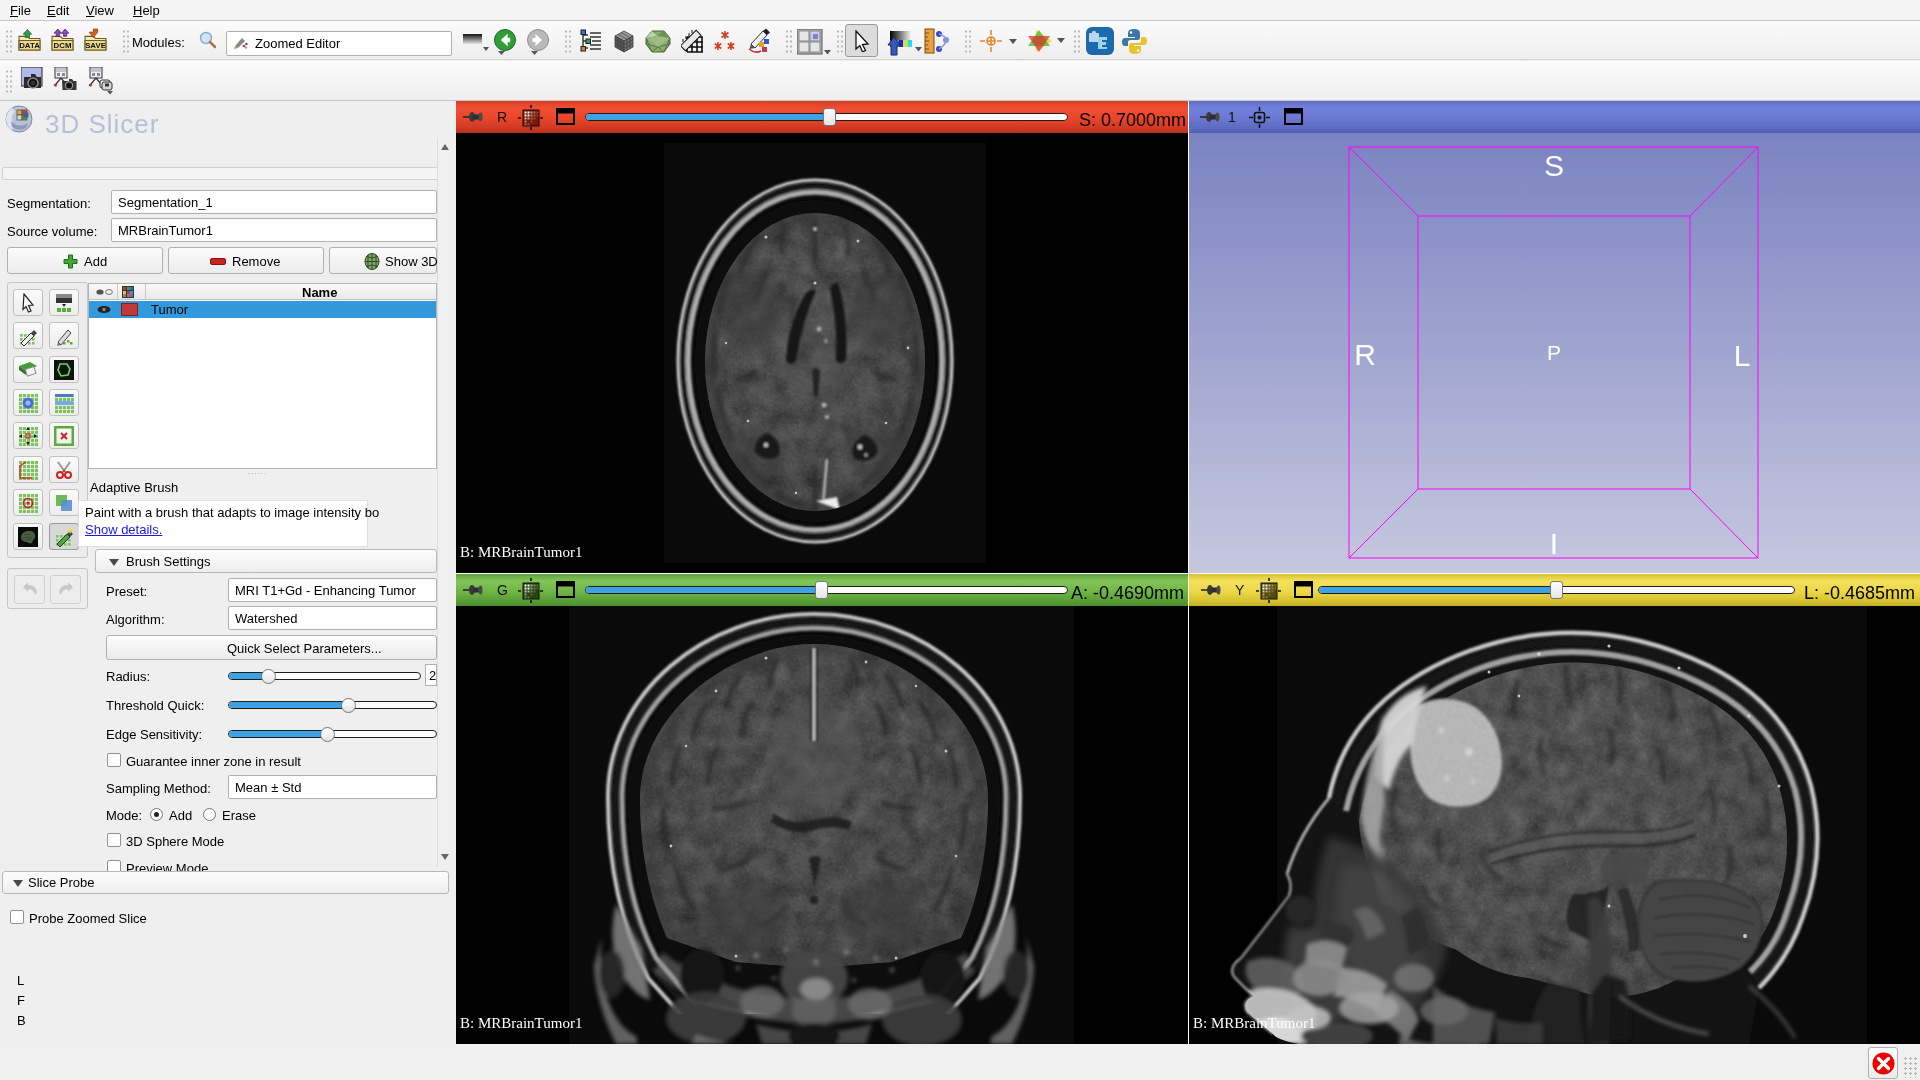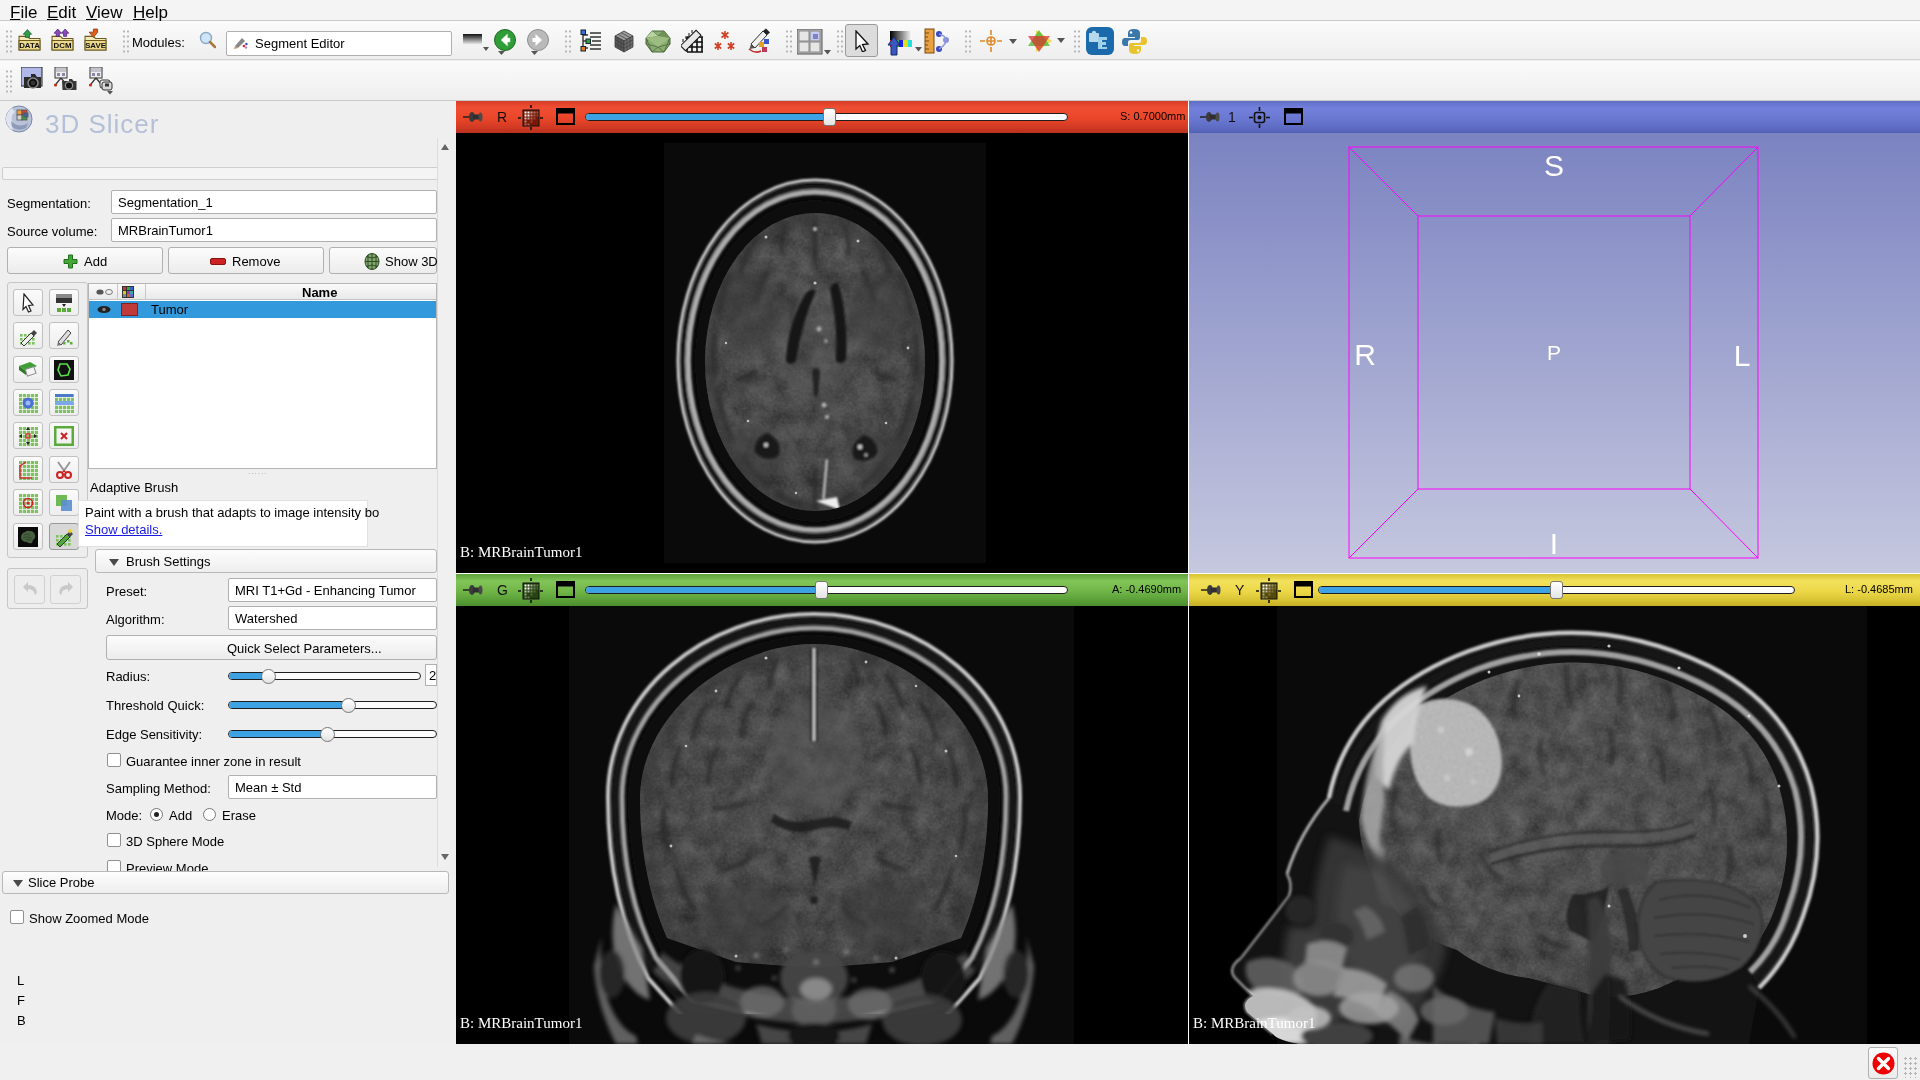--- a/index.html
+++ b/index.html
@@ -1,39 +1,39 @@
 <!DOCTYPE html>
 <html><head>
 <meta charset="utf-8">
 <style>
 * { margin:0; padding:0; box-sizing:border-box; }
 html,body { width:1920px; height:1080px; overflow:hidden; background:#efefef;
   font-family:"Liberation Sans", sans-serif; font-size:13px; color:#000; }
 .abs { position:absolute; }
 #menubar { position:absolute; left:0; top:0; width:1920px; height:21px;
   background:#f4f4f4; border-bottom:1px solid #c9c9c9; }
-.menu-item { position:absolute; top:3px; font-size:17px; }
+.menu-item { position:absolute; top:3px; font-size:13px; }
 .menu-item u { text-decoration:underline; }
 #toolbar1 { position:absolute; left:0; top:21px; width:1920px; height:39px;
   background:linear-gradient(#fbfbfb,#eeeeee); border-bottom:1px solid #d4d4d4; }
 #toolbar2 { position:absolute; left:0; top:61px; width:1920px; height:40px;
   background:linear-gradient(#fbfbfb,#eeeeee); border-bottom:1px solid #c9c9c9; }
 .grip { position:absolute; width:7px; height:24px;
   background-image:radial-gradient(circle, #b5b5b5 1px, transparent 1.2px);
   background-size:4px 5px; }
 #panel { position:absolute; left:0; top:101px; width:456px; height:943px;
   background:#efefef; overflow:hidden; }
 #statusbar { position:absolute; left:0; top:1044px; width:1920px; height:36px; background:#f0f0f0; }
 #views { position:absolute; left:456px; top:101px; width:1464px; height:943px; background:#000; }
 .viewbar { position:absolute; height:32px; overflow:hidden; }
 .bar-red { background:linear-gradient(#d83d27,#f04e33 22%,#e94529 55%,#d23a24 82%,#b8311d); }
 .bar-green { background:linear-gradient(#5da23a,#82c458 22%,#70b547 55%,#5a9e38 82%,#4b8e2d); }
 .bar-yellow { background:linear-gradient(#d8c231,#f2e15c 22%,#ecd747 55%,#d8c334 82%,#c3ae26); }
 .bar-3d { background:linear-gradient(#5f6dc4,#7381dd 22%,#6b78d2 55%,#5e6cc4 82%,#5260b4); }
-.vtext { position:absolute; font-size:11px; color:#000;margin-left:41px; }
+.vtext { position:absolute; font-size:18px; color:#000; }
 .slider-track { position:absolute; height:8px; background:#fcfcfc; border:1px solid #1e1e1e; border-radius:4px; }
 .slider-fill { position:absolute; height:6px; background:#3da2e3; border-radius:3px; top:0; left:0; }
 .slider-handle { position:absolute; width:13px; height:18px; background:linear-gradient(#ffffff,#e4e4e4); border:1px solid #777777; border-radius:3px; }
 .corner-label { position:absolute; font-family:"Liberation Serif", serif; font-size:15px; color:#ffffff; }
 .gbox { background:linear-gradient(#fdfdfd,#eeeeee); border:1px solid #b8b8b8; border-radius:3px; }
 .combo { position:absolute; background:#ffffff; border:1px solid #b0b0b0; border-radius:2px; }
 .combo span { position:absolute; left:6px; top:4px; white-space:nowrap; }
 .btn { position:absolute; background:linear-gradient(#fcfcfc,#ececec); border:1px solid #b0b0b0; border-radius:3px; }
 .chk { position:absolute; width:14px; height:14px; background:#fff; border:1px solid #909090; border-radius:2px; }
 .efbtn { position:absolute; width:30px; height:27px; background:linear-gradient(#fbfbfb,#ededed); border:1px solid #c0c0c0; border-radius:3px; }
@@ -212,21 +212,21 @@
 <svg class="abs" style="left:1121px;top:7px" width="27" height="27" viewBox="0 0 27 27">
 <path d="M13 1 Q7 1 7 5 L7 9 L14 9 L14 10 L4 10 Q1 10 1 14 Q1 18 4 18 L7 18 L7 14 Q7 12 10 12 L17 12 Q19 12 19 9 L19 5 Q19 1 13 1 Z" fill="#3b77a8"></path>
 <circle cx="10" cy="4.5" r="1.2" fill="#fff"></circle>
 <path d="M14 26 Q20 26 20 22 L20 18 L13 18 L13 17 L23 17 Q26 17 26 13 Q26 9 23 9 L20 9 L20 13 Q20 15 17 15 L10 15 Q8 15 8 18 L8 22 Q8 26 14 26 Z" fill="#e8c32e"></path>
 <circle cx="17" cy="22.5" r="1.2" fill="#fff"></circle>
       </svg>
     </div>
   <span class="lab" style="left:132px;top:14px">Modules:</span>
   <div class="grip" style="left:122px;top:8px"></div>
   <div class="combo" style="left:226px;top:10px;width:226px;height:25px">
-    <span style="left:28px;top:4px">Segment Editor</span>
+    <span style="left:28px;top:4px">Zoomed Editor</span>
   </div>
 </div>
 
 <div id="toolbar2">
   <div class="grip" style="left:5px;top:8px"></div>
 <svg class="abs" style="left:21px;top:6px" width="23" height="24" viewBox="0 0 23 24">
 <rect x="0" y="0" width="21" height="19" fill="#b0b8e8" stroke="#222"></rect>
 <path d="M3 10 h7 v-3 h4 l2 3 h4 v11 h-17 Z" fill="#2a2a2a"></path>
 <circle cx="12" cy="16" r="5" fill="#111" stroke="#888" stroke-width="1.5"></circle>
       <circle cx="12" cy="16" r="2.3" fill="#333"></circle>
@@ -699,21 +699,21 @@
       </svg>
   </div>
 
   <div class="gbox abs" style="left:2px;top:770px;width:447px;height:23px">
     <svg class="abs" style="left:10px;top:8px" width="10" height="7">
         <path d="M0 0 H10 L5 7 Z" fill="#4a4a4a"></path>
       </svg>
     <span class="lab" style="left:25px;top:3px">Slice Probe</span>
   </div>
   <div class="chk" style="left:10px;top:809px"></div>
-  <span class="lab" style="left:29px;top:810px">Show Zoomed Mode</span>
+  <span class="lab" style="left:29px;top:810px">Probe Zoomed Slice</span>
   <span class="lab" style="left:17px;top:872px">L</span>
   <span class="lab" style="left:17px;top:892px">F</span>
   <span class="lab" style="left:17px;top:912px">B</span>
 </div>
 
 <div id="views">
     <div class="viewbar bar-red" style="left:0;top:0;width:732px">
   <svg class="abs" style="left:7px;top:9px" width="20" height="14" viewBox="0 0 20 14">
     <path d="M0 7 H7" stroke="#222" stroke-width="1.5"></path>
     <ellipse cx="9" cy="7" rx="3" ry="5" fill="#3a3a3a"></ellipse>

